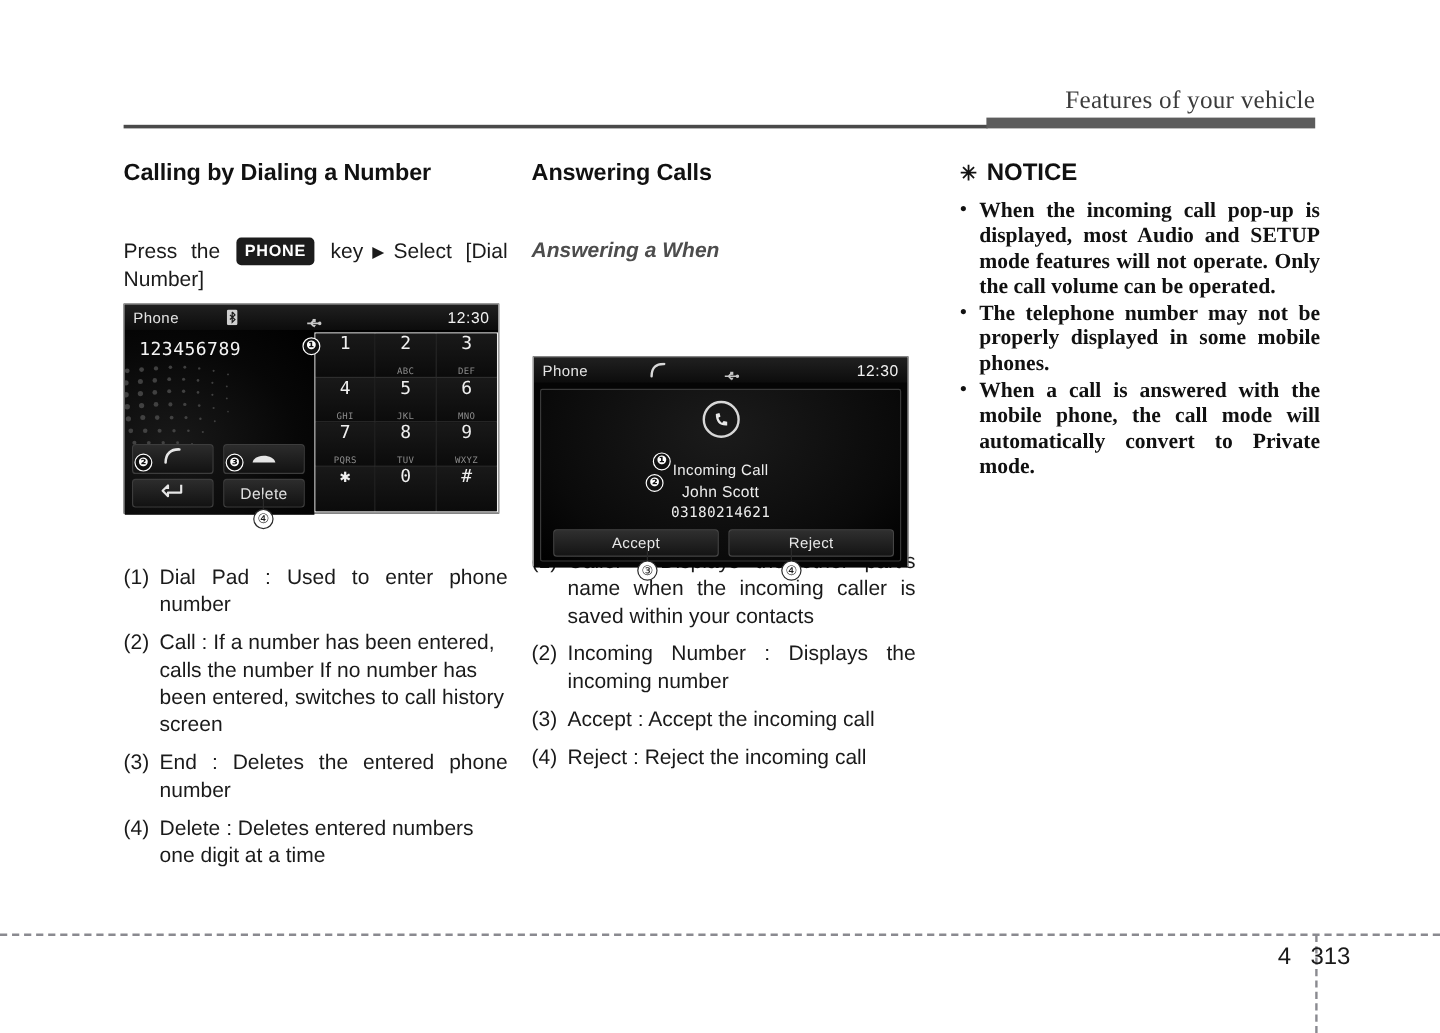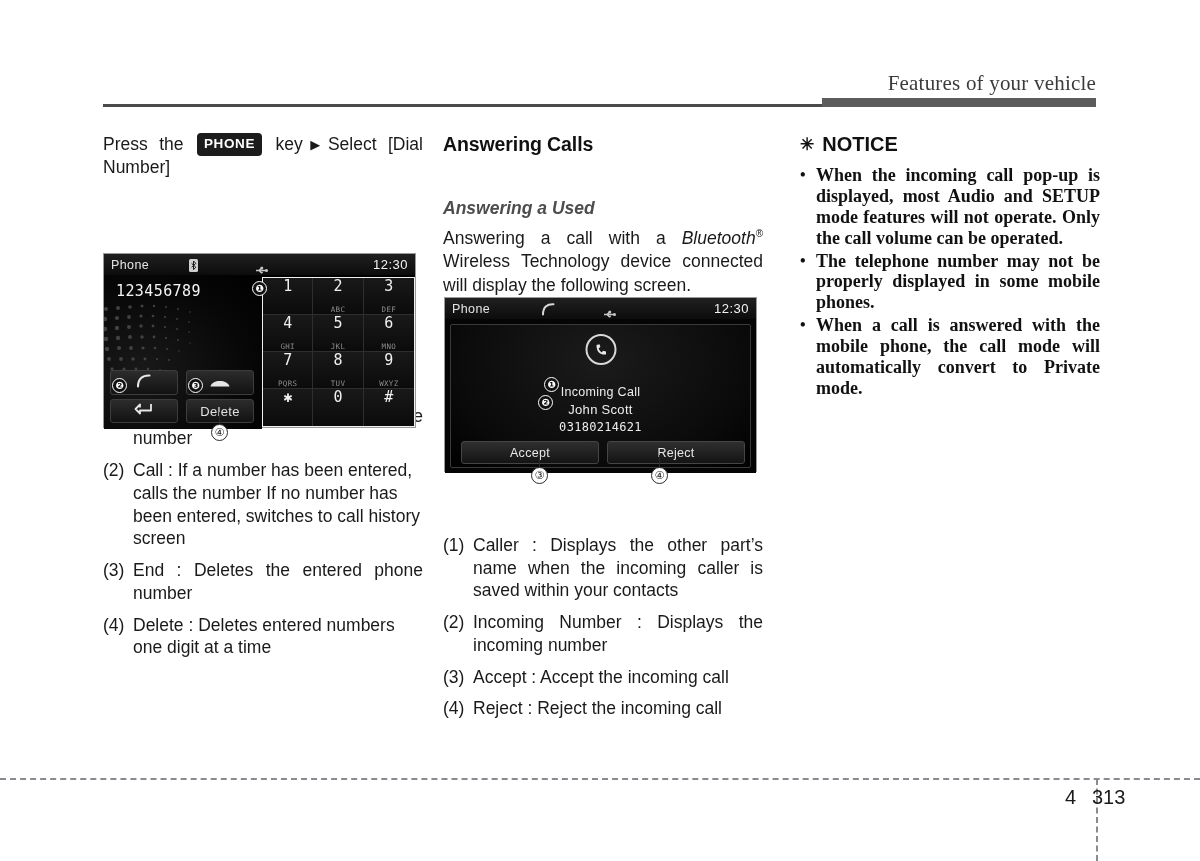--- a/index.html
+++ b/index.html
@@ -373,20 +373,21 @@
 <body>
 
 <div class="page-header">
   <div class="header-title">Features of your vehicle</div>
   <div class="header-rule-thin"></div>
   <div class="header-rule-thick"></div>
 </div>
 
 <div class="col col-1">
 
+  <h2 class="section-title">Calling by Dialing a Number</h2>
 
   <p class="body-text" style="text-align:justify;">
     <span>Press the</span>
     <span class="key-badge">PHONE</span>
     <span>key</span><span class="arrow-glyph">▶</span><span>Select [Dial Number]</span>
   </p>
 
   <ul class="desc-list" style="margin-top:225px;">
     <li>
       <span class="desc-num">(1)</span>
@@ -571,25 +572,22 @@
   <div class="mk" style="left:8px;top:124px;">❷</div>
   <div class="mk" style="left:84px;top:124px;">❸</div>
 </div>
 <div class="mk-out" style="left:211px;top:424px;">④</div>
 <div class="leader" style="left:219px;top:412px;width:1.4px;height:13px;"></div>
 
 <div class="col col-2">
 
   <h2 class="section-title">Answering Calls</h2>
 
-  <div class="sub-italic">Answering a Used</div>
-
-  <p class="body-text">
-    <span>Answering a call with a </span><span style="font-style:italic;">Bluetooth</span><sup style="font-size:10px;">®</sup><span> Wireless Technology device connected will display the following screen.</span>
-  </p>
+  <div class="sub-italic">Answering a When</div>
+
 
   <ul class="desc-list" style="margin-top:237px;">
     <li>
       <span class="desc-num">(1)</span>
       <span class="desc-txt">Caller : Displays the other part’s name when the incoming caller is saved within your contacts</span>
     </li>
     <li>
       <span class="desc-num">(2)</span>
       <span class="desc-txt">Incoming Number : Displays the incoming number</span>
     </li>

